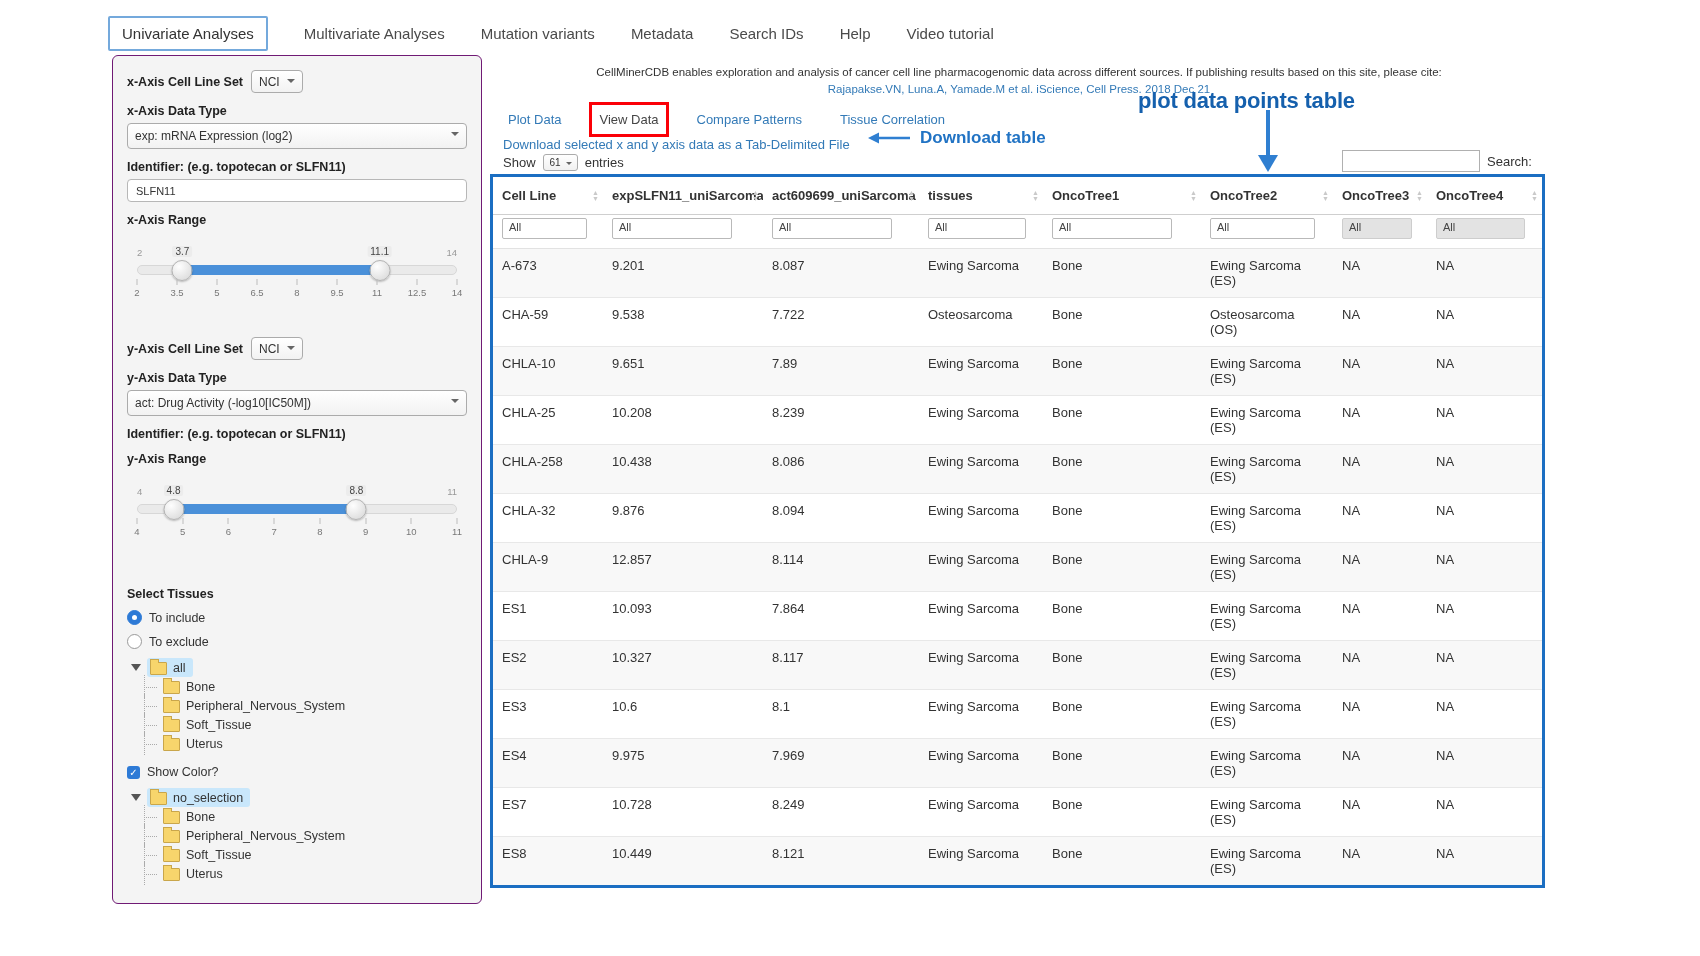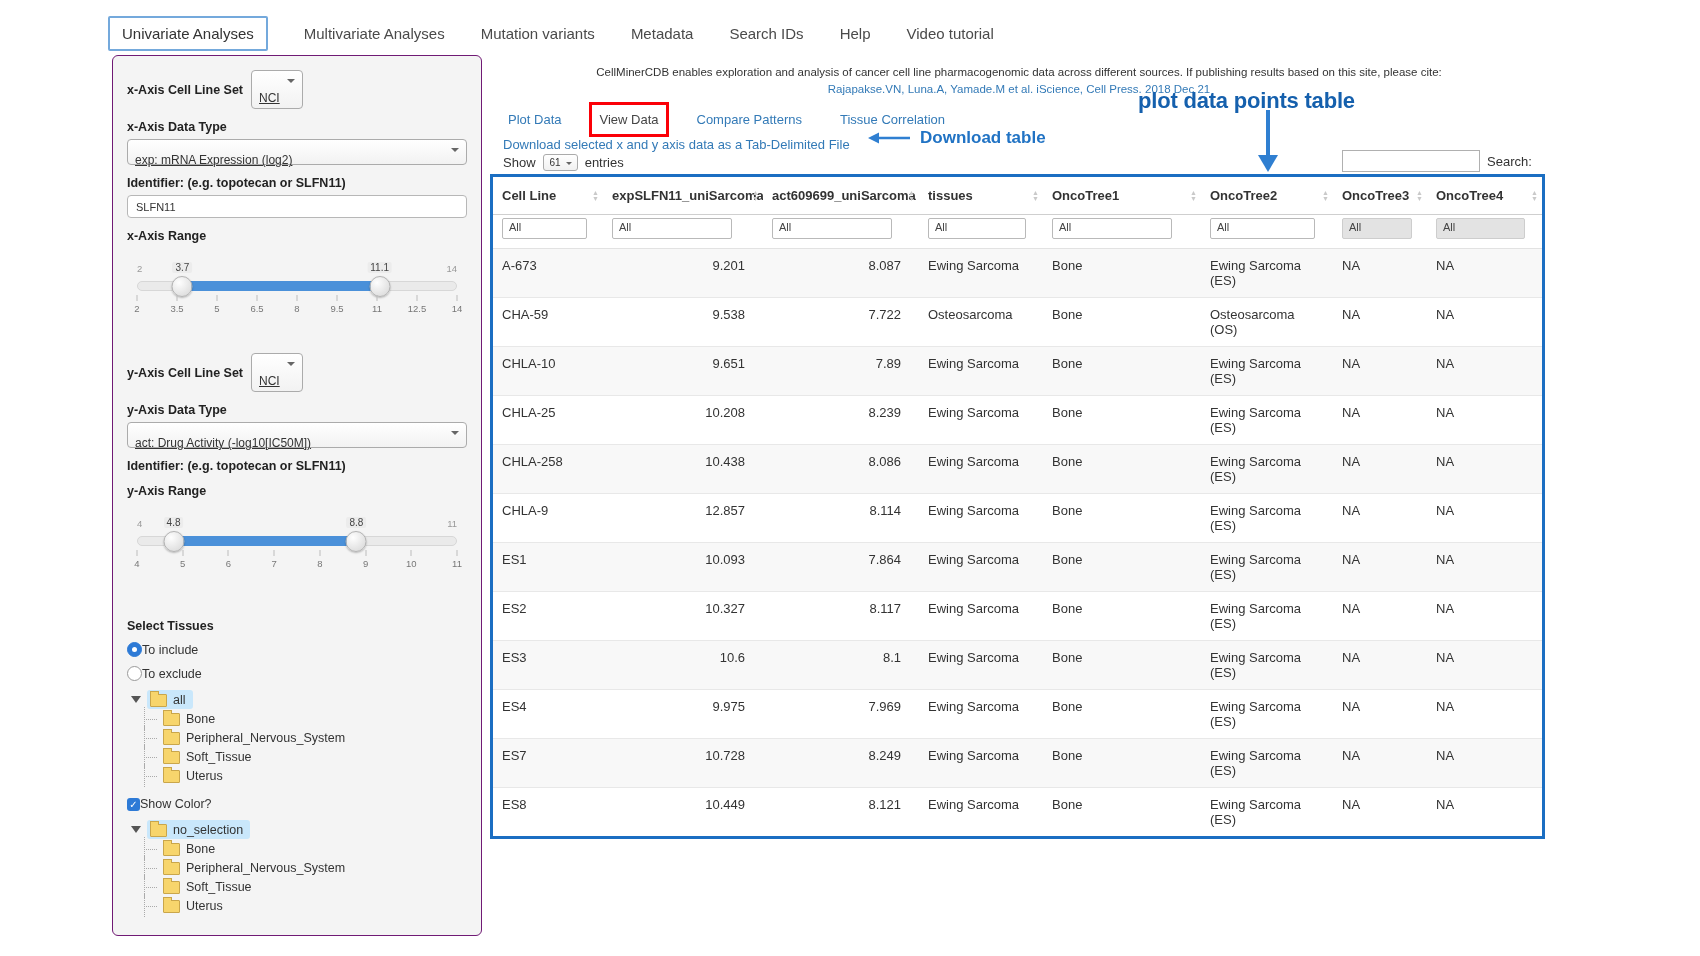--- a/index.html
+++ b/index.html
@@ -13,21 +13,21 @@
   .nav-item.active{border:2px solid #74a9dc;padding:7px 12px;border-radius:2px;color:#333;}
 
   
   .panel{position:absolute;left:112px;top:55px;width:340px;min-height:726px;
          background:#f4f4f4;border:1px solid #701a75;border-radius:6px;padding:14px 14px 18px;}
   .lbl{font-size:12.5px;font-weight:bold;color:#222;margin:11px 0 5px;}
   .inline-row{display:flex;align-items:center;gap:8px;}
   .inline-row .lbl{margin:0;}
   .sel{position:relative;background:linear-gradient(#ffffff,#f2f2f2);border:1px solid #ababab;
        border-radius:4px;font-size:12px;color:#333;height:21px;display:inline-flex;
-       align-items:center;padding:16px 22px 0 7px;cursor:pointer;white-space:nowrap;text-decoration:underline;}
+       align-items:center;padding:0 22px 0 7px;cursor:pointer;white-space:nowrap;}
   .sel::after{content:"";position:absolute;right:7px;top:8px;border:4px solid transparent;
        border-top-color:#666;}
   .sel.full{display:flex;width:100%;box-sizing:border-box;height:26px;}
   .ti{box-sizing:border-box;width:100%;height:23px;border:1px solid #b7b7b7;border-radius:4px;
       padding:0 8px;font-size:11px;color:#333;font-family:inherit;background:#fff;}
 
   
   .slider{position:relative;height:60px;margin:22px 10px 0;}
   .sl-edge{position:absolute;top:-2px;font-size:9.5px;color:#999;}
   .sl-val{position:absolute;top:-3px;transform:translateX(-50%);font-size:10px;color:#444;
@@ -37,21 +37,21 @@
   .sl-bar{position:absolute;top:16px;height:10px;background:#4a90d9;border-radius:2px;}
   .sl-handle{position:absolute;top:11px;width:19px;height:19px;border-radius:50%;
              background:radial-gradient(circle at 35% 30%,#fefefe,#d5d5d5);
              border:1px solid #b3b3b3;box-shadow:0 1px 2px rgba(0,0,0,.25);
              transform:translateX(-50%);cursor:pointer;}
   .sl-grid{position:absolute;left:0;right:0;top:30px;height:24px;}
   .sl-tick{position:absolute;top:0;width:1px;height:6px;background:#bbb;transform:translateX(-50%);}
   .sl-ticklabel{position:absolute;top:8px;font-size:9.5px;color:#777;transform:translateX(-50%);}
 
   
-  .choice-row{display:flex;align-items:center;font-size:12.5px;color:#333;margin:9px 0;}
+  .choice-row{display:flex;align-items:center;gap:7px;font-size:12.5px;color:#333;margin:9px 0;}
   .radio{width:13px;height:13px;border-radius:50%;border:1px solid #9a9a9a;background:#fff;
          position:relative;flex:none;cursor:pointer;}
   .radio.sel-on{border-color:#2d7ad6;background:#2d7ad6;}
   .radio.sel-on::after{content:"";position:absolute;left:4px;top:4px;width:5px;height:5px;
          border-radius:50%;background:#fff;}
   .cb{width:13px;height:13px;border-radius:3px;background:#2d7ad6;color:#fff;font-size:10px;
       line-height:13px;text-align:center;flex:none;cursor:pointer;}
 
   
   .tree{margin:6px 0 2px 4px;font-size:12.5px;color:#333;}
@@ -109,21 +109,21 @@
              flex-direction:column;align-items:center;}
   .sort-icon i{font-style:normal;font-size:7px;line-height:6px;color:#c9c9c9;}
   tr.filter-row td{padding:3px 9px 9px;border-bottom:1px solid #e2e2e2;}
   .col-filter{box-sizing:border-box;width:92%;max-width:120px;height:21px;border:1px solid #b9b9b9;
               border-radius:2px;background:#fff;font-size:11px;color:#444;padding:2px 6px;cursor:text;}
   .col-filter.gray{background:#e3e3e3;border-color:#cdcdcd;}
   table.dt tbody td{padding:9px 9px;border-top:1px solid #e8e8e8;vertical-align:top;
                     overflow-wrap:break-word;}
   table.dt tbody tr:nth-child(odd){background:#f8f8f8;}
   table.dt td.num,table.dt th.num{}
-  table.dt tbody td.num{text-align:right;padding-right:18px;}
+  table.dt tbody td.num{padding-right:18px;}
 </style>
 </head>
 <body>
 
 <div class="page">
 
   <nav class="topnav">
       <span class="nav-item active">Univariate Analyses</span>
       <span class="nav-item">Multivariate Analyses</span>
       <span class="nav-item">Mutation variants</span>
@@ -454,20 +454,30 @@
             <td>CHLA-258</td>
             <td class="num">10.438</td>
             <td class="num">8.086</td>
             <td>Ewing Sarcoma</td>
             <td>Bone</td>
             <td>Ewing Sarcoma (ES)</td>
             <td>NA</td>
             <td>NA</td>
           </tr>
           <tr>
+            <td>CHLA-32</td>
+            <td class="num">9.876</td>
+            <td class="num">8.094</td>
+            <td>Ewing Sarcoma</td>
+            <td>Bone</td>
+            <td>Ewing Sarcoma (ES)</td>
+            <td>NA</td>
+            <td>NA</td>
+          </tr>
+          <tr>
             <td>CHLA-9</td>
             <td class="num">12.857</td>
             <td class="num">8.114</td>
             <td>Ewing Sarcoma</td>
             <td>Bone</td>
             <td>Ewing Sarcoma (ES)</td>
             <td>NA</td>
             <td>NA</td>
           </tr>
           <tr>

